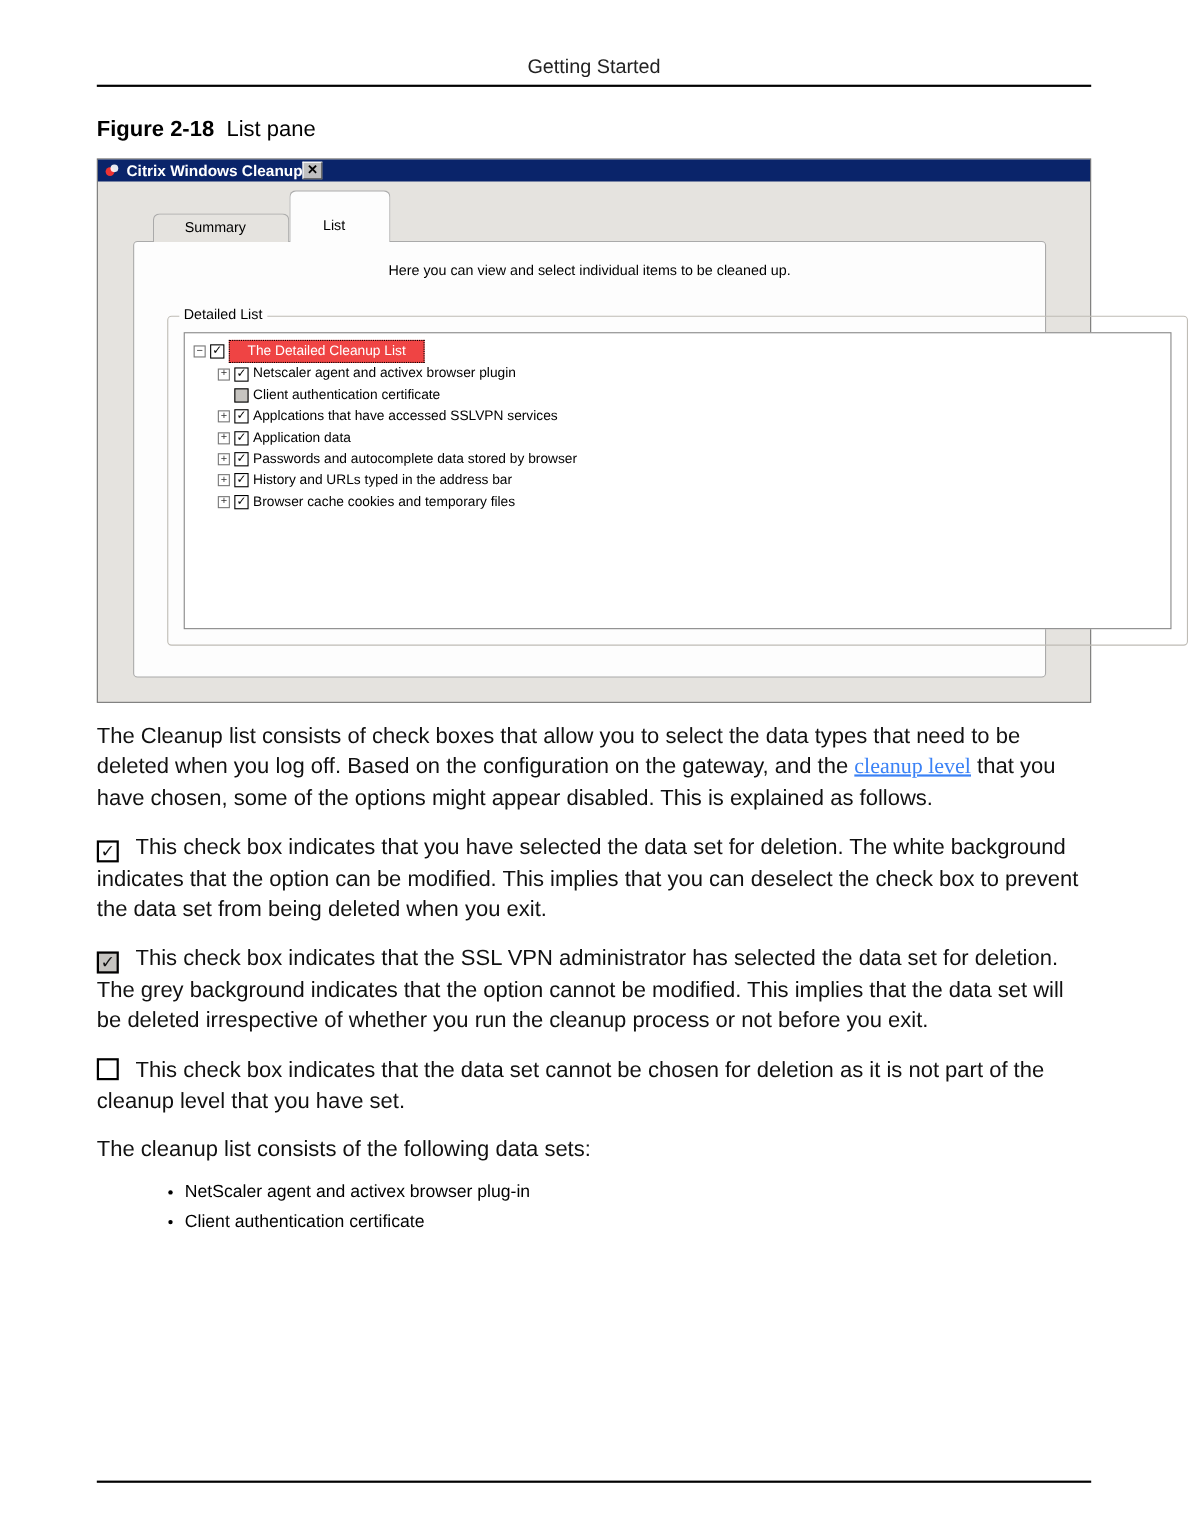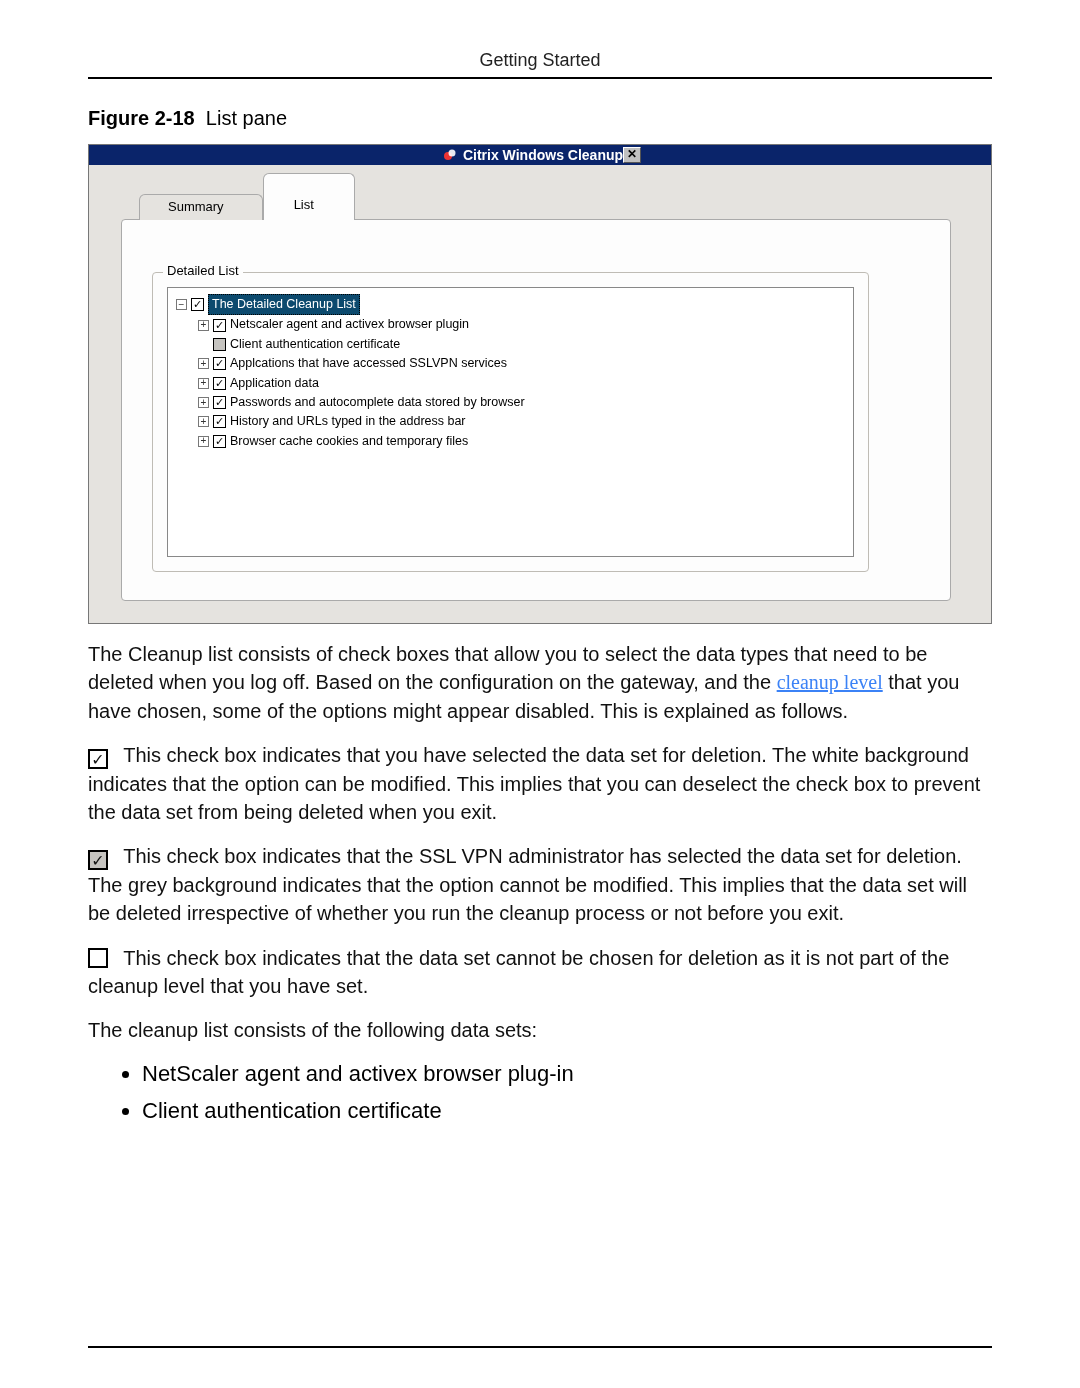--- a/index.html
+++ b/index.html
@@ -34,21 +34,21 @@
     .screenshot {
       border: 1px solid #777;
       background: #e5e3df;
       width: 904px;
     }
     .titlebar {
       background: #0a246a;
       color: #fff;
       display: flex;
       align-items: center;
-      justify-content: center;
+      justify-content: flex-start;
       padding: 2px 2px 2px 6px;
       font-family: Tahoma, sans-serif;
       font-size: 14px;
       font-weight: bold;
     }
     .titlebar-left { display: flex; align-items: center; gap: 6px; }
     .app-icon { width: 14px; height: 14px; display: inline-block; }
     .closebtn {
       width: 18px; height: 16px;
       background: #c0c0c0;
@@ -97,21 +97,21 @@
       font-size: 13px;
       color: #000;
       margin-bottom: 14px;
     }
     .groupbox {
       border: 1px solid #bfbcb5;
       border-radius: 4px;
       padding: 14px 14px 14px 14px;
       position: relative;
       margin-left: 10px;
-      width: 717px;
+      width: 928px;
       margin-top: 34px;
     }
     .grouplegend {
       position: absolute;
       top: -10px; left: 10px;
       background: #fdfdfd;
       padding: 0 4px;
       font-family: Tahoma, sans-serif;
       font-size: 13px;
       color: #000;
@@ -141,24 +141,24 @@
     .chk {
       width: 13px; height: 13px;
       border: 1px solid #000;
       display: inline-flex;
       align-items: center; justify-content: center;
       font-size: 11px;
       background: #fff;
     }
     .chk.grey { background: #c6c4c0; }
     .rootlabel {
-      background: #0c4a6e;
+      background: #ef4444;
       color: #fff;
       border: 1px dotted #000;
-      padding: 0 3px;
+      padding: 0 16px;
     }
     .indent1 { margin-left: 22px; }
     
     .para {
       font-size: 20px;
       line-height: 1.42;
       margin-top: 16px;
       color: #111;
     }
     .link { color: #3b82f6; text-decoration: underline; font-family: Liberation Serif, serif; }
@@ -169,23 +169,23 @@
       background: #fff;
       vertical-align: -3px;
       text-align: center;
       font-size: 16px;
       line-height: 17px;
       margin-right: 10px;
     }
     .cb-inline.grey { background: #c6c4c0; }
     ul.datasets {
       list-style: disc;
-      margin-left: 54px;
+      margin-left: 80px;
       margin-top: 10px;
-      font-size: 22px;
+      font-size: 16px;
       line-height: 1.7;
     }
     .footer {
       display: flex;
       justify-content: space-between;
       font-size: 18px;
       color: #222;
     }
     .footer-wrap {
       position: absolute;
@@ -215,20 +215,21 @@
       <span>Citrix Windows Cleanup</span>
     </div>
     <div class="closebtn">✕</div>
   </div>
   <div class="window-body">
     <div class="tabrow">
       <div class="tab">Summary</div>
       <div class="tab active">List</div>
     </div>
     <div class="tabpanel">
+      <div class="tabhint">Here you can view and select individual items to be cleaned up.</div>
       <div class="groupbox">
         <div class="grouplegend">Detailed List</div>
         <div class="treebox">
           <div class="treerow">
             <span class="pm">−</span>
             <span class="chk">✓</span>
             <span class="rootlabel">The Detailed Cleanup List</span>
           </div>
           <div class="treerow indent1">
             <span class="pm">+</span>

